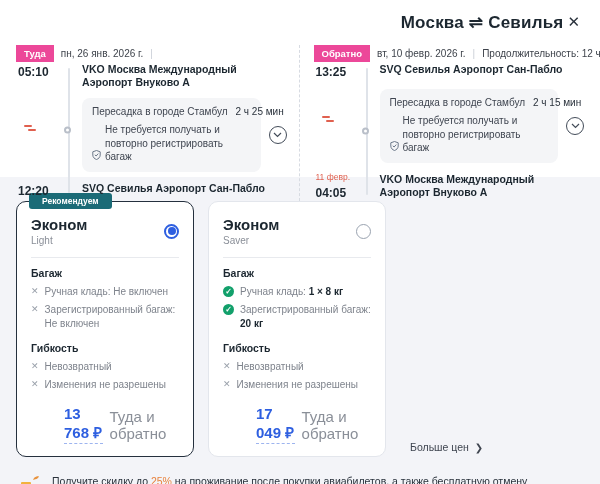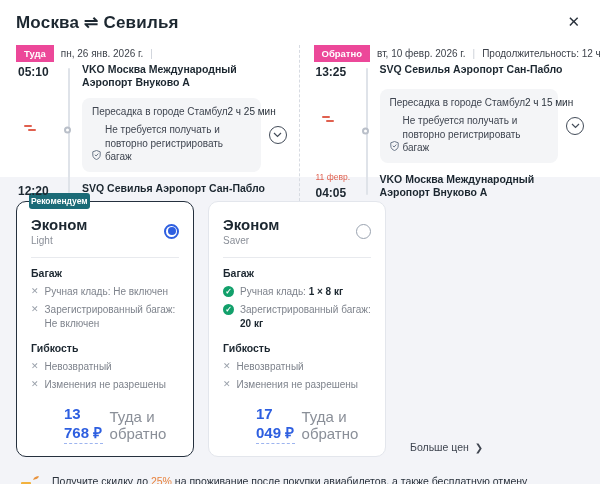--- a/index.html
+++ b/index.html
@@ -4,52 +4,52 @@
 <style>
   * { margin:0; padding:0; box-sizing:border-box; }
   html,body { width:600px; height:484px; }
   body {
     font-family:"Liberation Sans", sans-serif;
     background:#fff; color:#212b36; overflow:hidden;
     -webkit-font-smoothing:antialiased;
   }
   
   .top { background:#fff; padding:12px 16px 14px 16px; height:177px; }
-  .title-row { display:flex; justify-content:space-between; align-items:flex-start; }
+  .title-row { display:flex; justify-content:flex-end; align-items:flex-start; }
   .page-title { font-size:17px; font-weight:700; color:#1c2730; letter-spacing:.2px; }
   .close-btn { font-size:15px; color:#2a323c; cursor:pointer; line-height:1; padding:2px 4px; }
   .legs { display:flex; margin-top:12px; }
   .leg { flex:1; min-width:0; padding-right:12px; }
   .leg.right { border-left:1px dashed #d7dbe2; padding-left:14px; padding-right:0; }
   .leg-head { display:flex; align-items:center; gap:7px; font-size:10px; color:#3e434b; white-space:nowrap; }
   .dir-badge { background:#ec4899; color:#fff; font-size:9.5px; font-weight:700; padding:3px 8px; border-radius:0; }
   .head-sep { color:#c9ced6; font-size:10px; }
   .itin { position:relative; }
   .rail { position:absolute; left:52px; top:6px; bottom:6px; width:2px; background:#dfe3e9; border-radius:2px; }
   .stop-ring { position:absolute; left:48px; top:50%; transform:translateY(-50%); width:7px; height:7px; border:2px solid #b9bfc9; border-radius:50%; background:#fff; z-index:2; }
   .itin-row { display:flex; align-items:flex-start; position:relative; z-index:1; }
   .itin-row + .itin-row { margin-top:9px; }
   .time-col { width:44px; flex-shrink:0; padding-left:2px; }
   .gutter { width:22px; flex-shrink:0; }
   .time { font-size:12px; font-weight:700; color:#1c2730; }
   .mini-date { display:block; font-size:8.5px; color:#e0604f; margin-bottom:1px; }
   .airport { font-size:10.5px; font-weight:700; color:#1c2730; line-height:1.25; padding-top:1px; }
   .carrier-logo { display:inline-block; margin-top:20px; margin-left:6px; }
   .transfer-card { flex:1; background:#f4f5f7; border-radius:8px; padding:8px 10px; min-width:0; }
-  .transfer-line1 { display:flex; gap:0; font-size:10px; color:#3f4550; white-space:nowrap; }
+  .transfer-line1 { display:flex; gap:8px; font-size:10px; color:#3f4550; white-space:nowrap; }
   .transfer-dur { color:#2a323c; }
   .transfer-line2 { display:flex; gap:4px; margin-top:6px; font-size:10px; color:#3f4550; line-height:1.35;align-items:flex-end; }
   .shield { flex-shrink:0; margin-top:1px; }
   .chev-circle { width:18px; height:18px; border:1px solid #434c59; border-radius:50%; display:flex; align-items:center; justify-content:center; align-self:center; margin-left:8px; flex-shrink:0; cursor:pointer; background:#fff; }
   
   .bottom { background:#f3f4f8; height:307px; padding:16px 16px 12px 16px; }
   .cards-row { display:flex; gap:14px; margin-top:8px; }
   .fare-card { position:relative; width:178px; background:#fff; border:1px solid #e3e6ec; border-radius:10px; padding:14px 14px 12px 14px; }
   .fare-card.selected { border:1.5px solid #25303e; }
-  .rec-badge { position:absolute; top:-9px; left:12px; background:#1b6b77; color:#fff; font-size:8.5px; font-weight:700; padding:3px 2px; border-radius:3px; }
+  .rec-badge { position:absolute; top:-9px; left:12px; background:#1b6b77; color:#fff; font-size:8.5px; font-weight:700; padding:3px 13px; border-radius:3px; }
   .fare-title-row { display:flex; justify-content:space-between; align-items:center; }
   .fare-title { font-size:15px; font-weight:700; color:#1c2730; }
   .radio { width:15px; height:15px; border-radius:50%; flex-shrink:0; cursor:pointer; }
   .radio.on { border:2px solid #2e5fe0; position:relative; }
   .radio.on::after { content:""; position:absolute; inset:1.5px; background:#2e5fe0; border-radius:50%; }
   .radio.off { border:1.5px solid #9aa3b0; }
   .fare-sub { font-size:10px; color:#8a8f98; margin-top:2px; }
   .fare-div { height:1px; background:#e8eaee; margin:11px 0 9px 0; }
   .sec-title { font-size:10.5px; font-weight:700; color:#1c2730; margin-bottom:6px; }
   .sec-gap { margin-top:11px; }

